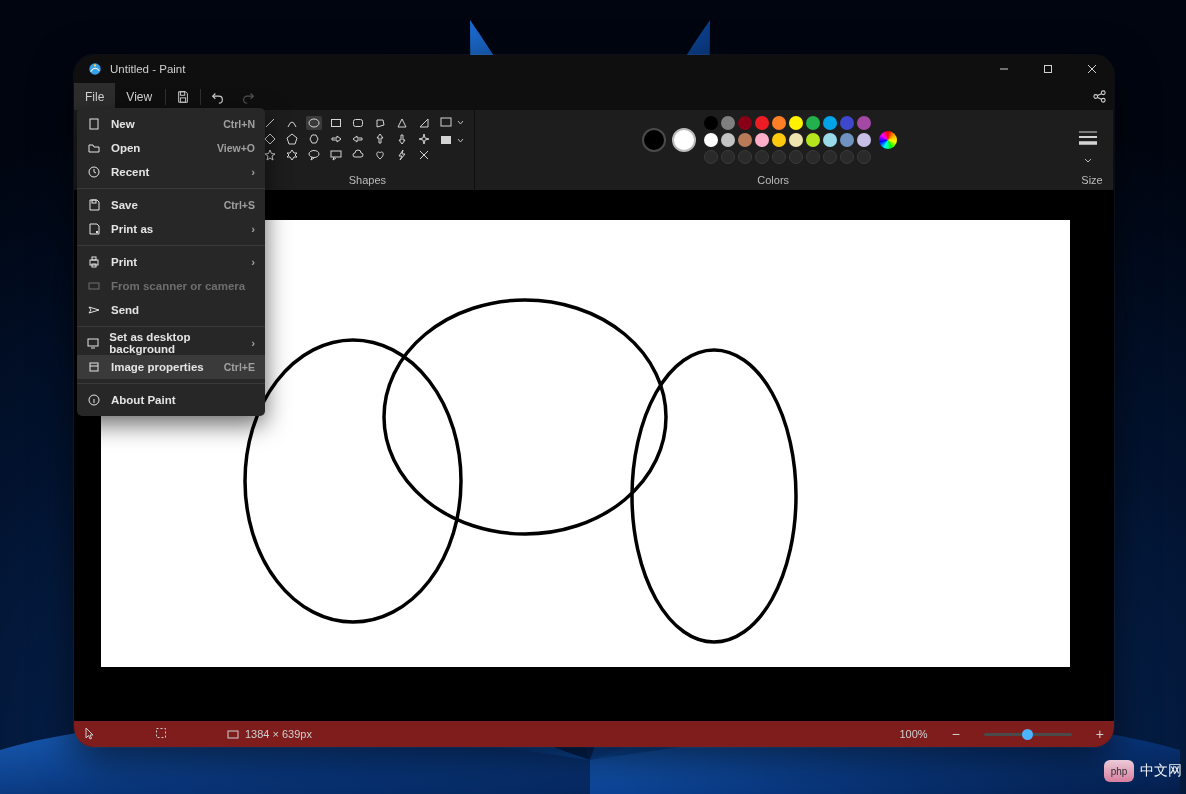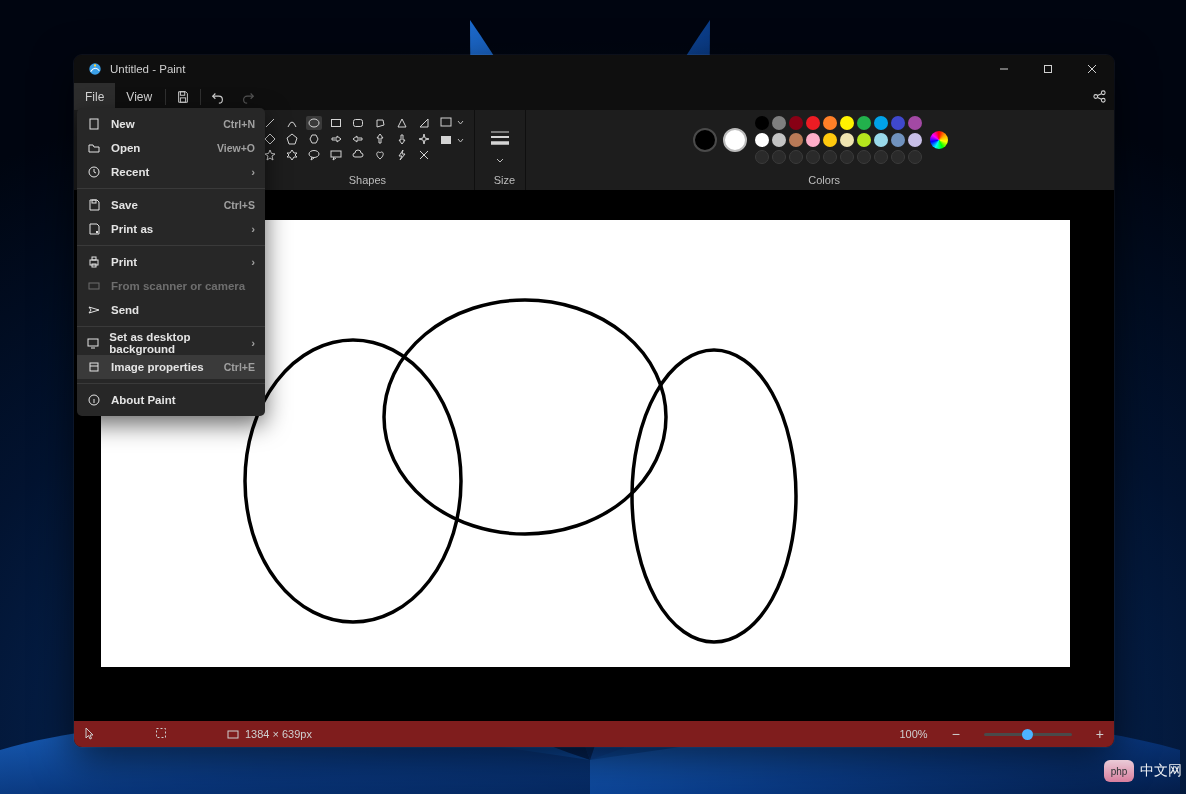--- a/index.html
+++ b/index.html
@@ -1,20 +1,20 @@
 <!DOCTYPE html>
 <html><head>
 <meta charset="utf-8">
 <style>
 * { margin: 0; padding: 0; box-sizing: border-box; font-family: "Segoe UI", sans-serif; user-select: none; }
 body { background: radial-gradient(circle at 50% 100%, #0a3b7a 0%, #06244a 30%, #02122a 60%, #000813 100%); height: 794px; width: 1186px; overflow: hidden; position: relative; }
 .flower { position: absolute; inset: 0; }
 .flower svg { width: 100%; height: 100%; }
 
-.window { position: absolute; left: 74px; top: 55px; width: 1040px; height: 692px; background: #0f0f0f; border-radius: 8px; box-shadow: 0 12px 40px rgba(0,0,0,.6), 0 0 0 1px rgba(255,255,255,.06); overflow: hidden; display: flex; flex-direction: column; }
+.window { position: absolute; left: 74px; top: 55px; width: 1040px; height: 692px; background: #0f0f0f; border-radius: 20px; box-shadow: 0 12px 40px rgba(0,0,0,.6), 0 0 0 1px rgba(255,255,255,.06); overflow: hidden; display: flex; flex-direction: column; }
 
 .titlebar { height: 28px; display: flex; align-items: center; background: #0f0f0f; color: #cfcfcf; font-size: 11.5px; }
 .titlebar .icon { width: 22px; display: flex; justify-content: center; align-items: center; margin-left: 10px; }
 .titlebar .title { flex: 1; padding-left: 4px; }
 .win-controls { display: flex; height: 100%; }
 .win-controls .wc { width: 44px; display: flex; align-items: center; justify-content: center; color: #d0d0d0; }
 
 .menubar { height: 27px; display: flex; align-items: center; background: #0f0f0f; color: #d4d4d4; font-size: 12px; }
 .menubar .mitem { padding: 0 11px; height: 100%; display: flex; align-items: center; }
 .menubar .mitem.active { background: #2d2d2d; }
@@ -364,36 +364,20 @@
               </svg>
               <svg width="7" height="5">
                 <path d="M1 1l2.5 3L6 1" stroke="#bbb" fill="none"></path>
               </svg>
             </div>
         </div>
       </div>
       <span class="label">Shapes</span>
     </div>
 
-    <div class="rg">
-      <div class="size-wrap">
-        <div class="tbtn" style="width:30px;height:36px;">
-            <svg width="22" height="20">
-              <line x1="2" y1="4" x2="20" y2="4" stroke="#d4d4d4" stroke-width="1"></line>
-              <line x1="2" y1="9" x2="20" y2="9" stroke="#d4d4d4" stroke-width="2"></line>
-              <line x1="2" y1="15" x2="20" y2="15" stroke="#d4d4d4" stroke-width="3.5"></line>
-            </svg>
-          </div>
-        <svg width="8" height="5">
-            <path d="M1 1l3 3 3-3" stroke="#bbb" fill="none"></path>
-          </svg>
-      </div>
-      <span class="label">Size</span>
-    </div>
-
     <div class="rg" style="flex:1;border-right:none;">
       <div class="colors-row">
         <div class="current-col">
           <div class="cc" style="background:#000000;"></div>
           <div class="cc sel" style="background:#ffffff;"></div>
         </div>
         <div class="palette" id="palette">
             <div class="pc" style="background: rgb(0, 0, 0);"></div>
             <div class="pc" style="background: rgb(127, 127, 127);"></div>
             <div class="pc" style="background: rgb(136, 0, 21);"></div>
@@ -422,20 +406,36 @@
             <div class="pc" style="background: rgb(42, 42, 42); border: 1px solid rgb(59, 59, 59);"></div>
             <div class="pc" style="background: rgb(42, 42, 42); border: 1px solid rgb(59, 59, 59);"></div>
             <div class="pc" style="background: rgb(42, 42, 42); border: 1px solid rgb(59, 59, 59);"></div>
             <div class="pc" style="background: rgb(42, 42, 42); border: 1px solid rgb(59, 59, 59);"></div>
             <div class="pc" style="background: rgb(42, 42, 42); border: 1px solid rgb(59, 59, 59);"></div>
           </div>
         <div class="edit-colors"></div>
       </div>
       <span class="label">Colors</span>
     </div>
+
+    <div class="rg">
+      <div class="size-wrap">
+        <div class="tbtn" style="width:30px;height:36px;">
+            <svg width="22" height="20">
+              <line x1="2" y1="4" x2="20" y2="4" stroke="#d4d4d4" stroke-width="1"></line>
+              <line x1="2" y1="9" x2="20" y2="9" stroke="#d4d4d4" stroke-width="2"></line>
+              <line x1="2" y1="15" x2="20" y2="15" stroke="#d4d4d4" stroke-width="3.5"></line>
+            </svg>
+          </div>
+        <svg width="8" height="5">
+            <path d="M1 1l3 3 3-3" stroke="#bbb" fill="none"></path>
+          </svg>
+      </div>
+      <span class="label">Size</span>
+    </div>
   </div>
 
   <div class="canvas-area">
     <div class="canvas-inner">
       <svg viewBox="0 0 969 447">
         <ellipse cx="252" cy="261" rx="108" ry="141" fill="none" stroke="#000" stroke-width="3.5"></ellipse>
         <ellipse cx="424" cy="197" rx="141" ry="117" fill="none" stroke="#000" stroke-width="3.5"></ellipse>
         <ellipse cx="613" cy="276" rx="82" ry="146" fill="none" stroke="#000" stroke-width="3.5"></ellipse>
       </svg>
     </div>

